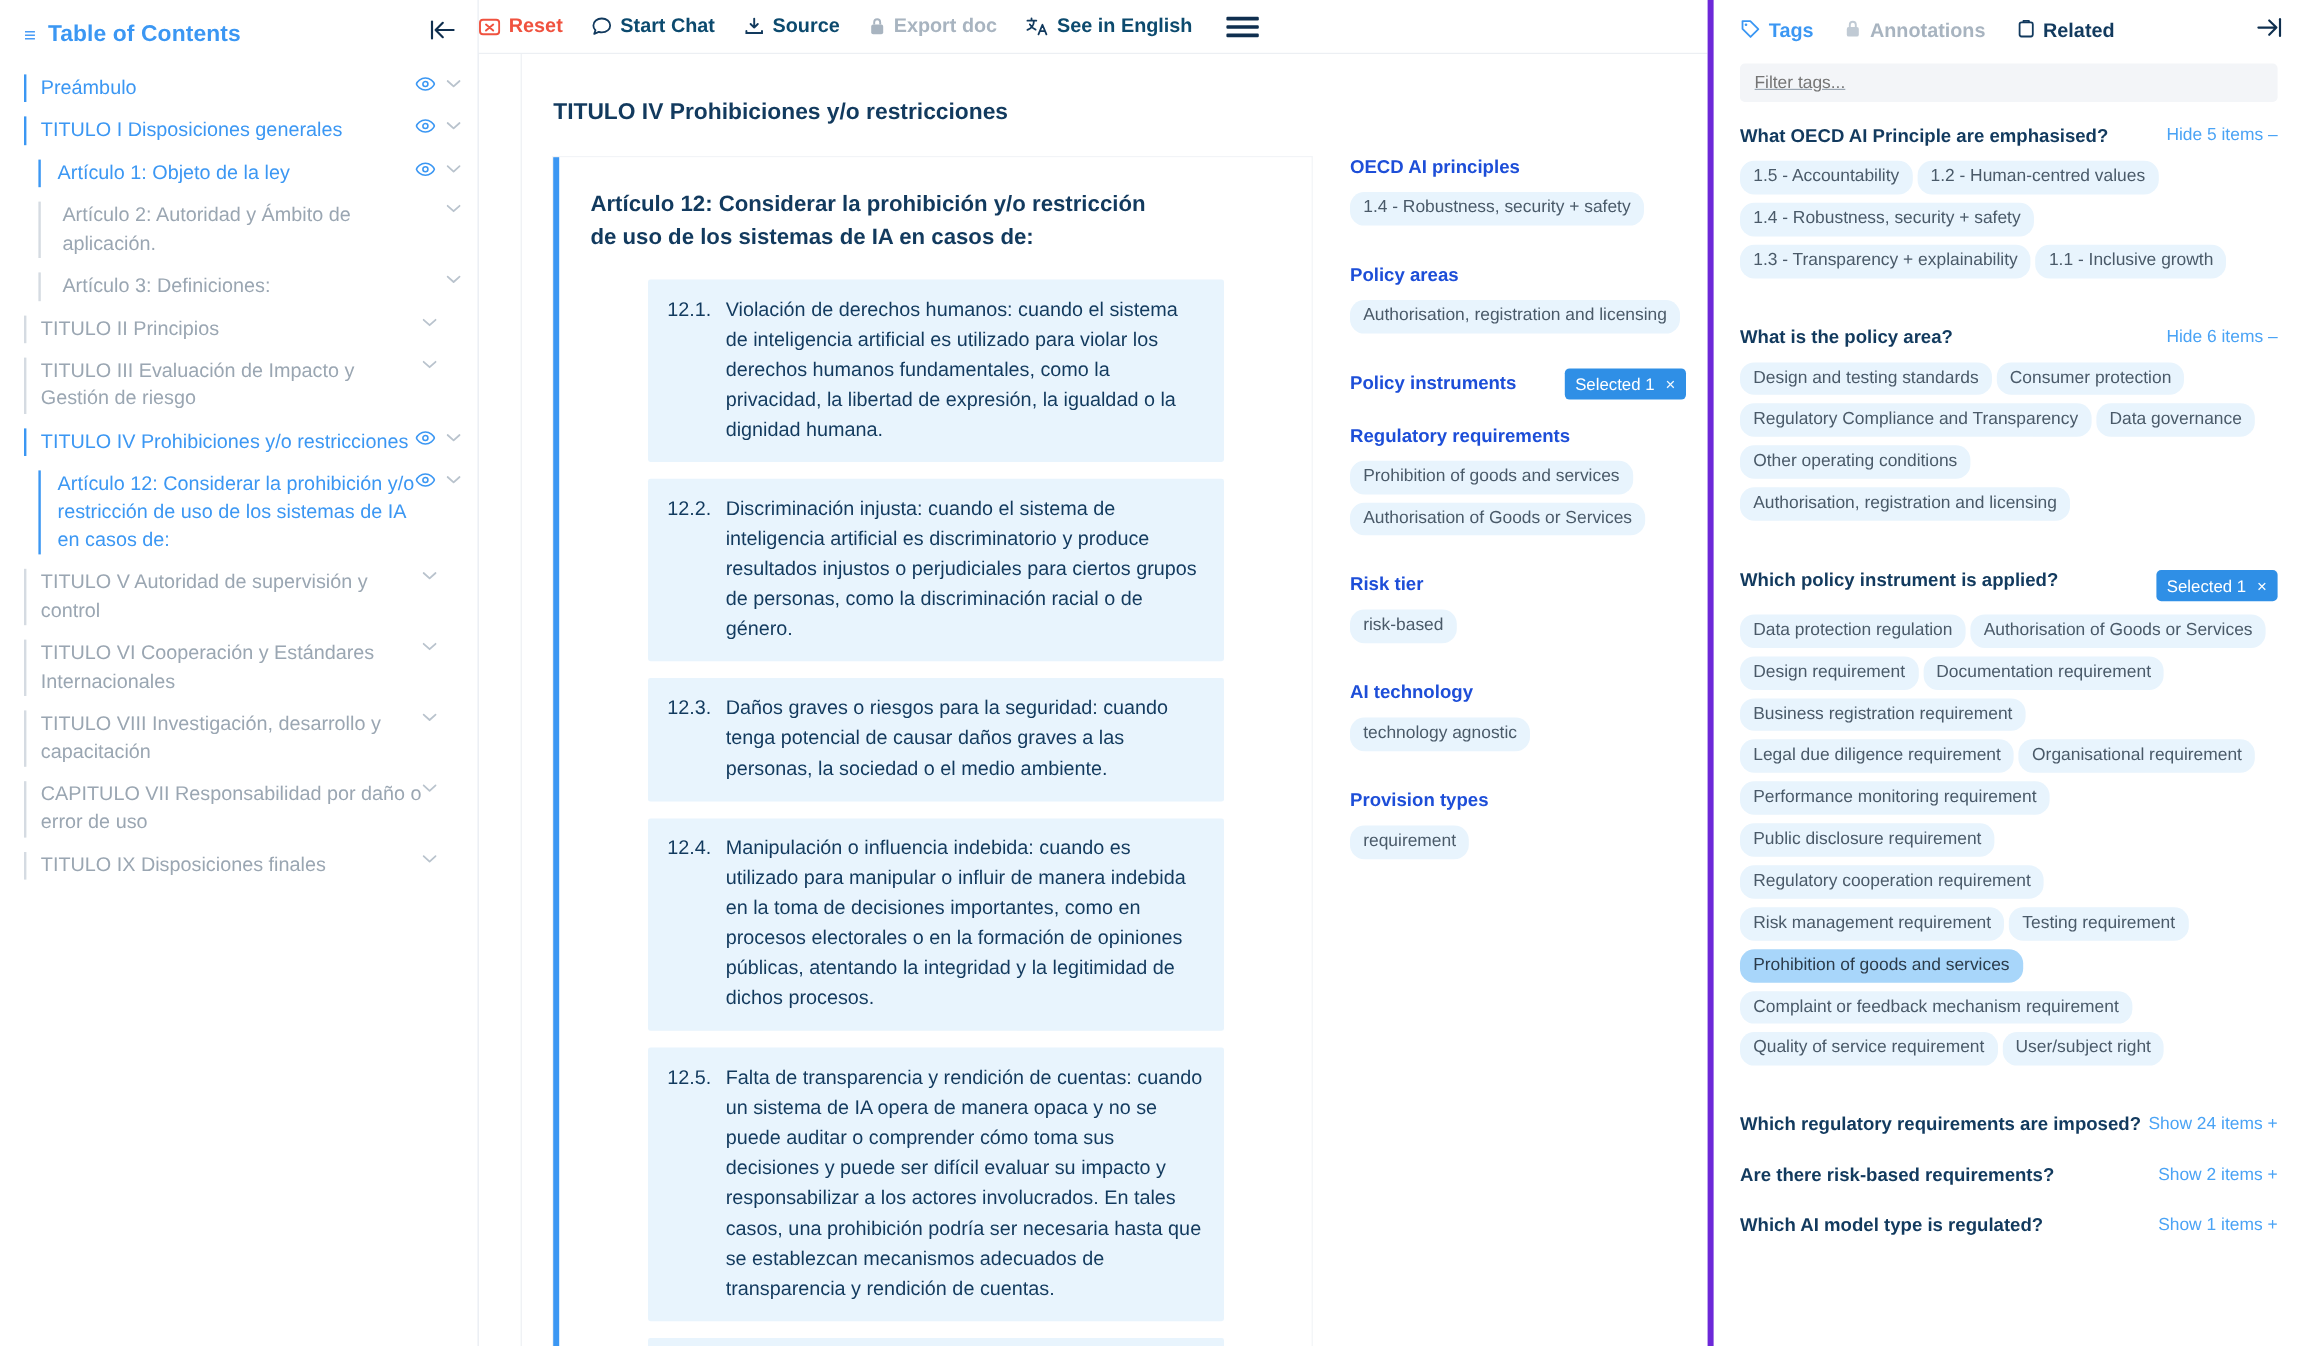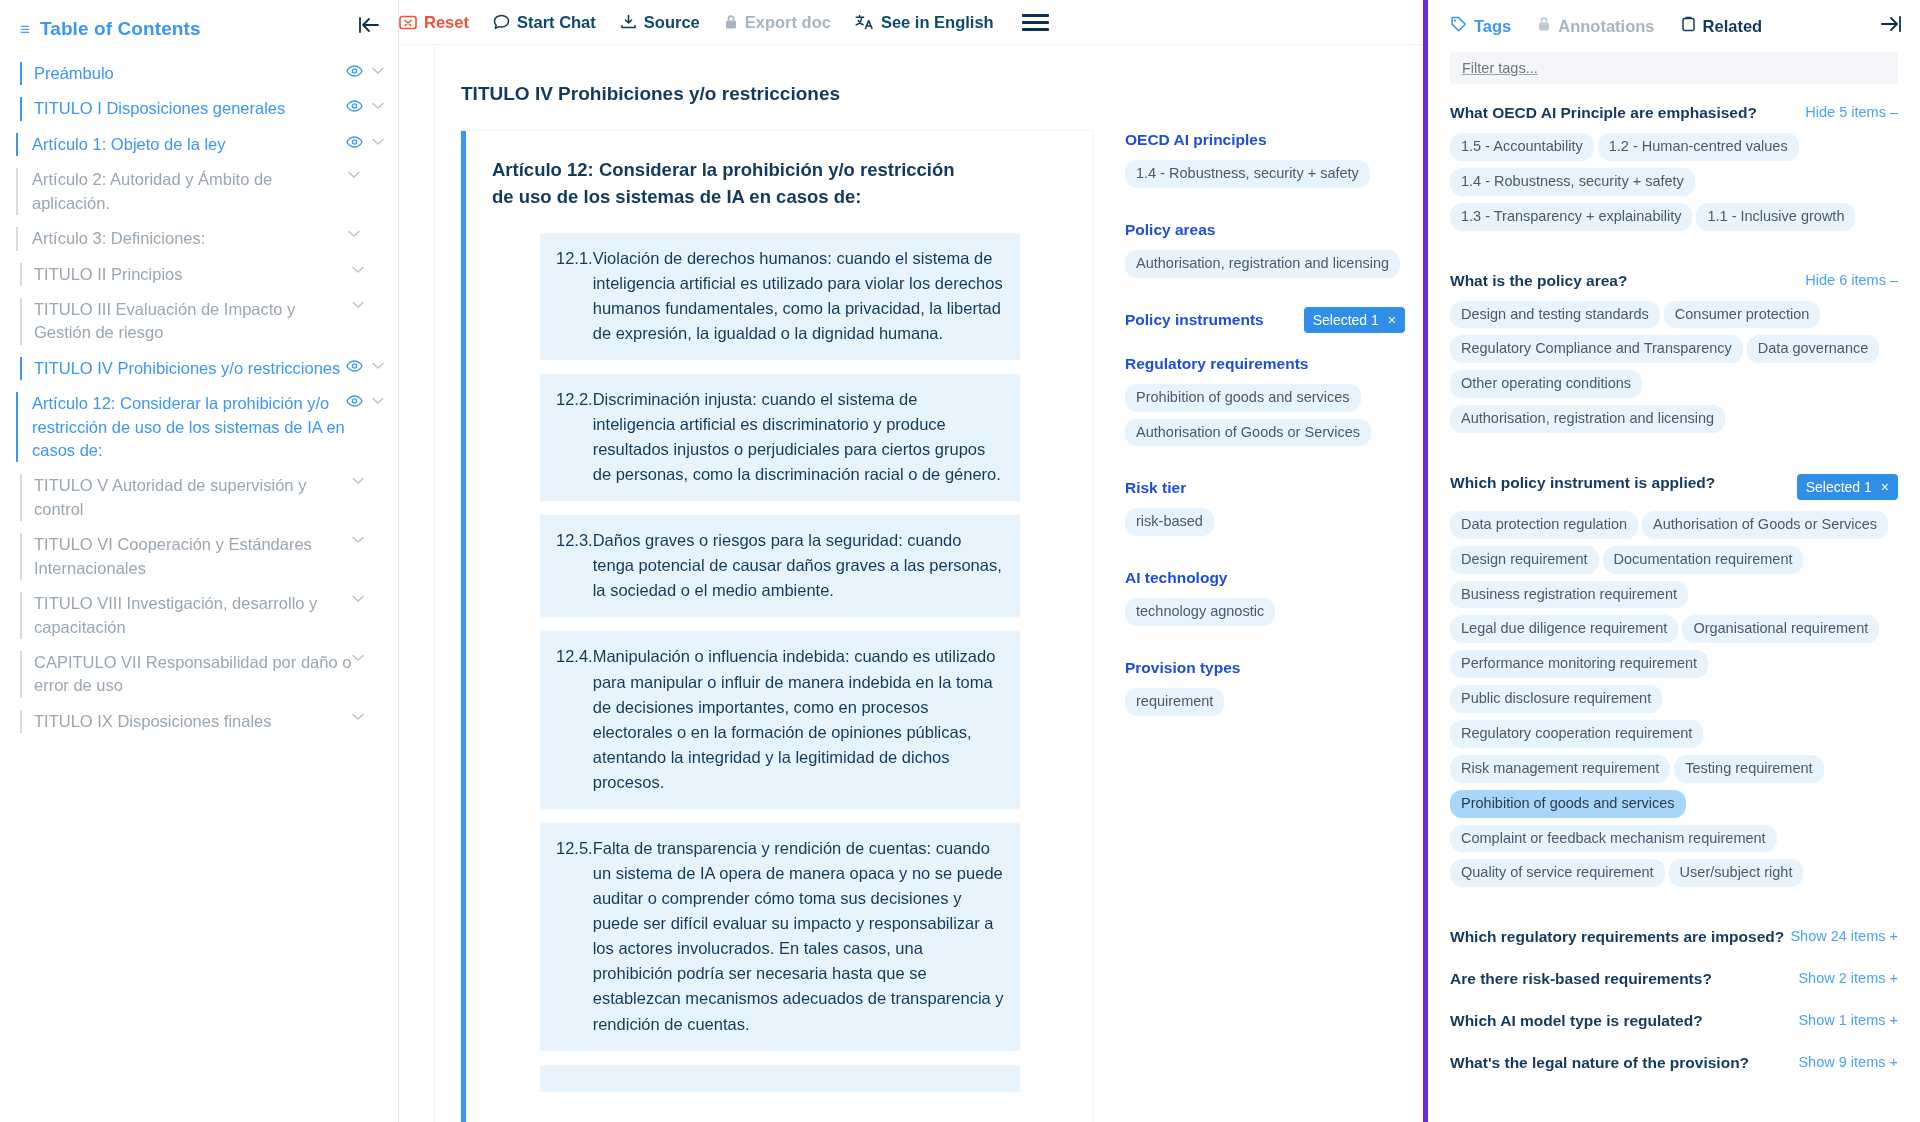--- a/index.html
+++ b/index.html
@@ -43,21 +43,21 @@
     flex:1 1 auto; max-width:330px;
   }
   .toc-item.active > .label { color:#3b97f3; }
   .toc-item .acts {
     display:flex; align-items:center; gap:9px; padding-right:14px; padding-top:2px;
     flex:0 0 auto;
   }
   .eye { color:#3b97f3; font-size:15px; line-height:1; }
   .chev { color:#b9c3cd; font-size:11px; line-height:1; }
   .lvl0 { margin-left:20px; }
-  .lvl1 { margin-left:16px; }
+  .lvl1 { margin-left:32px;justify-content:space-between; }
   .lvl1 .label { padding-left:14px; }
 
   
   .center {
     flex:1 1 auto; height:1122px; position:relative;
     background:#ffffff; display:flex; flex-direction:column; min-width:0;
   }
   .toolbar {
     height:44px; flex:0 0 44px; display:flex; align-items:center;
     justify-content:flex-start; gap:24px; padding-right:22px;
@@ -95,21 +95,21 @@
   .article-card {
     border-left:5px solid #3b97f3; background:#fff;
     padding:26px 18px 30px 26px; margin-right:0;
     box-shadow:0 0 0 1px #f2f4f7;
   }
   .article-title {
     font-size:18.5px; font-weight:bold; color:#123a5e; line-height:1.45;
     margin:0 0 22px 0; max-width:470px;
   }
   .clause {
-    display:flex; background:#e8f4fd; border-radius:2px;
+    display:flex; gap:12px; background:#e8f4fd; border-radius:2px;
     padding:13px 16px 14px 16px; margin:0 0 14px 48px; max-width:480px;
   }
   .clause .num { font-size:16.5px; color:#123a5e; flex:0 0 auto; line-height:1.52; }
   .clause .txt { font-size:16.5px; color:#123a5e; line-height:1.52; }
 
   .meta-group { margin-bottom:26px; position:relative; }
   .meta-label { font-size:15.5px; font-weight:bold; color:#1d4ed8; margin-bottom:11px; }
   .pill {
     display:inline-block; background:#e8f4fd; color:#4a5a69;
     border-radius:12px; padding:4px 11px 5px 11px; font-size:14.5px;
@@ -533,23 +533,16 @@
           </div>
           <div class="q-pills"></div>
         </div>
         <div class="q-block empty">
           <div class="q-head">
             <div class="q-title">Which AI model type is regulated?</div>
             <div class="q-toggle">Show 1 items +</div>
           </div>
           <div class="q-pills"></div>
         </div>
-        <div class="q-block empty">
-          <div class="q-head">
-            <div class="q-title">What's the legal nature of the provision?</div>
-            <div class="q-toggle">Show 9 items +</div>
-          </div>
-          <div class="q-pills"></div>
-        </div>
       </div>
   </aside>
 
 </div>
 
 </body></html>

